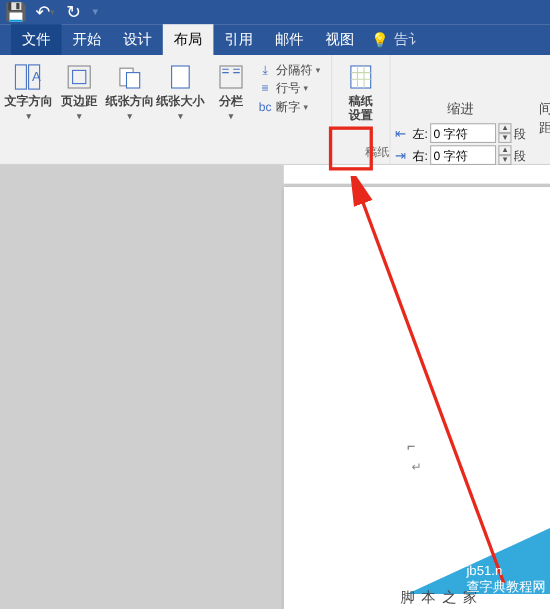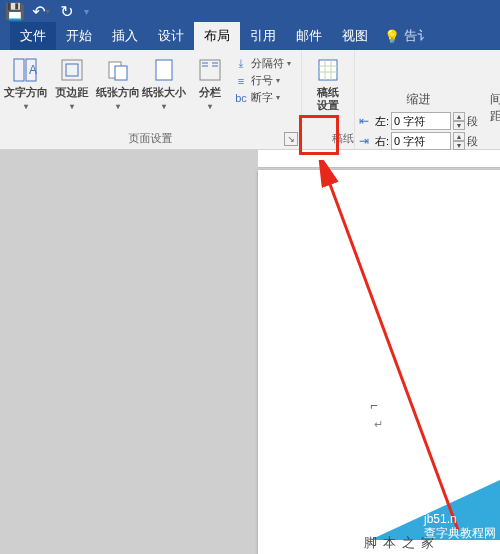--- a/index.html
+++ b/index.html
@@ -65,21 +65,20 @@
     <div class="qat-btn">
         <span>↻</span>
       </div>
     <span class="sep">▾</span>
   </div>
 </div>
 
 <div class="menubar">
   <div class="tab file">文件</div>
   <div class="tab">开始</div>
-  <div class="tab">插入</div>
   <div class="tab">设计</div>
   <div class="tab active">布局</div>
   <div class="tab">引用</div>
   <div class="tab">邮件</div>
   <div class="tab">视图</div>
   <div class="tell">
       <span class="bulb">💡</span>
       <span>告讠</span>
     </div>
 </div>
@@ -145,24 +144,20 @@
             <span class="mini">≡</span>
             <span>行号</span>
             <span class="drop">▾</span>
           </div>
         <div class="row">
             <span class="mini">bc</span>
             <span>断字</span>
             <span class="drop">▾</span>
           </div>
       </div>
-    </div>
-    <div class="group-label">
-      <span>页面设置</span>
-      <div class="launcher">↘</div>
     </div>
   </div>
 
   <div class="group" style="flex:0 0 44px;align-items:flex-end;">
     <div class="group-body">
       <div class="bigbtn">
         <div class="icon">
             <svg width="22" height="24">
               <rect x="2" y="2" width="18" height="20" fill="#fff" stroke="#4472c4"></rect>
               <line x1="2" y1="8" x2="20" y2="8" stroke="#c5d8b0"></line>

